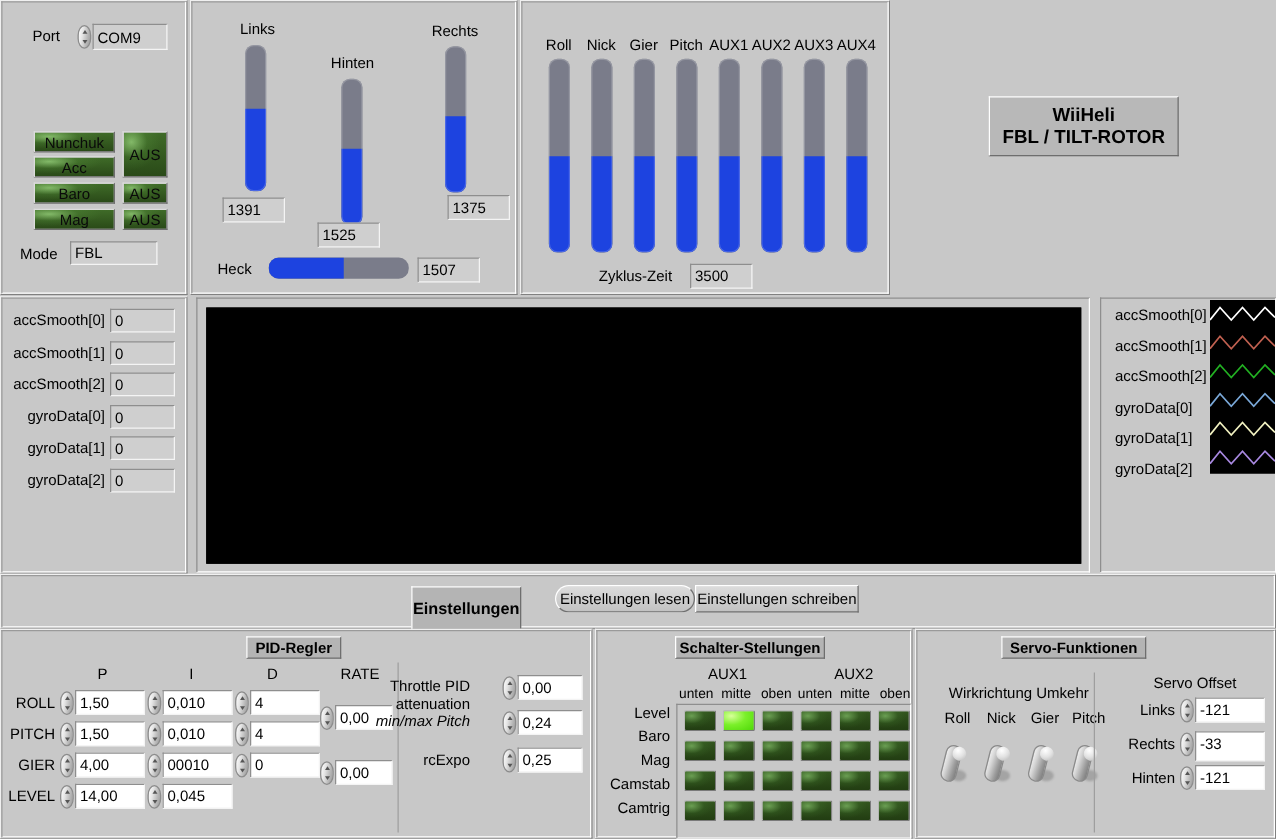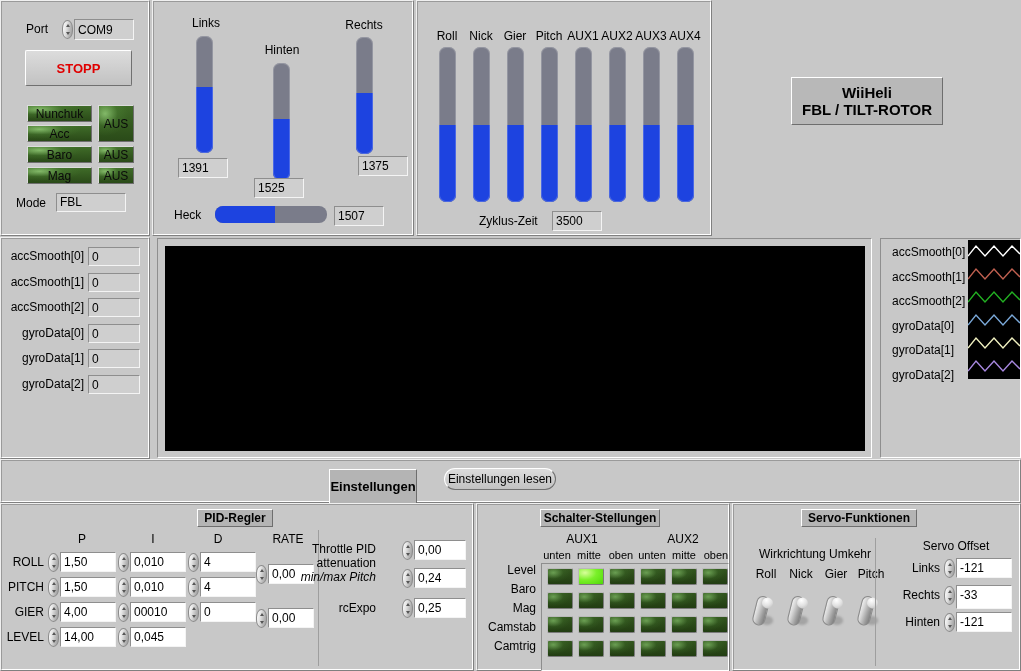--- a/index.html
+++ b/index.html
@@ -284,21 +284,20 @@
 <div id="app">
 
   <div class="panel" style="left:0;top:0;width:150px;height:236px;">
     <div class="panel-in"></div>
   </div>
 
   <div class="lbl" style="left:26px;top:23px;width:36px;">Port</div>
   <div class="spin" style="left:62px;top:20px;"></div>
   <div class="num" style="left:74px;top:19px;width:60px;height:21px;line-height:18px;">COM9</div>
 
-  <div class="btn stop" style="left:25px;top:50px;width:107px;height:36px;border-radius:2px;">STOPP</div>
 
   <div class="greenbtn" style="left:27px;top:105px;width:65px;height:17px;">Nunchuk</div>
   <div class="greenbtn" style="left:27px;top:125px;width:65px;height:17px;">Acc</div>
   <div class="greenbtn" style="left:27px;top:146px;width:65px;height:17px;">Baro</div>
   <div class="greenbtn" style="left:27px;top:167px;width:65px;height:17px;">Mag</div>
 
   <div class="greenbtn" style="left:98px;top:105px;width:36px;height:37px;">AUS</div>
   <div class="greenbtn" style="left:98px;top:146px;width:36px;height:17px;">AUS</div>
   <div class="greenbtn" style="left:98px;top:167px;width:36px;height:17px;">AUS</div>
 
@@ -423,20 +422,21 @@
       <div class="lbl" style="left: 892px; top: 320px; width: 80px;">gyroData[0]</div>
       <div class="lbl" style="left: 892px; top: 344px; width: 80px;">gyroData[1]</div>
       <div class="lbl" style="left: 892px; top: 369px; width: 80px;">gyroData[2]</div>
     </div>
 
   <div class="panel" style="left:0;top:459px;width:1021px;height:44px;">
     <div class="panel-in"></div>
   </div>
   <div class="hdrbox" style="left:329px;top:469px;width:88px;height:35px;">Einstellungen</div>
   <div class="btn" style="left:444px;top:468px;width:112px;height:22px;border-radius:11px;">Einstellungen lesen</div>
+  <div class="btn" style="left:556px;top:468px;width:131px;height:22px;">Einstellungen schreiben</div>
 
   <div class="panel" style="left:0;top:503px;width:474px;height:168px;">
     <div class="panel-in"></div>
   </div>
   <div class="hdrbox" style="left:197px;top:509px;width:76px;height:18px;font-size:12px;">PID-Regler</div>
 
   <div class="lbl c" style="left:62px;top:533px;width:40px;">P</div>
   <div class="lbl c" style="left:133px;top:533px;width:40px;">I</div>
   <div class="lbl c" style="left:198px;top:533px;width:40px;">D</div>
   <div class="lbl c" style="left:265px;top:533px;width:46px;">RATE</div>

